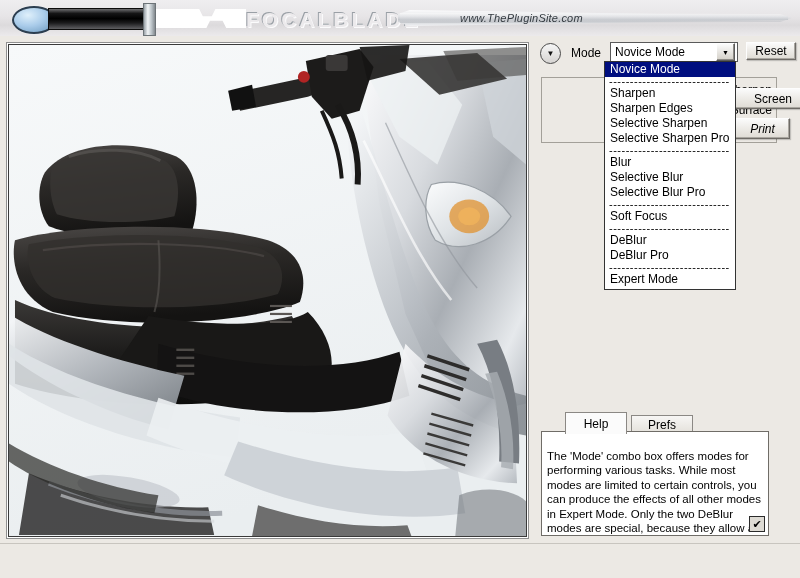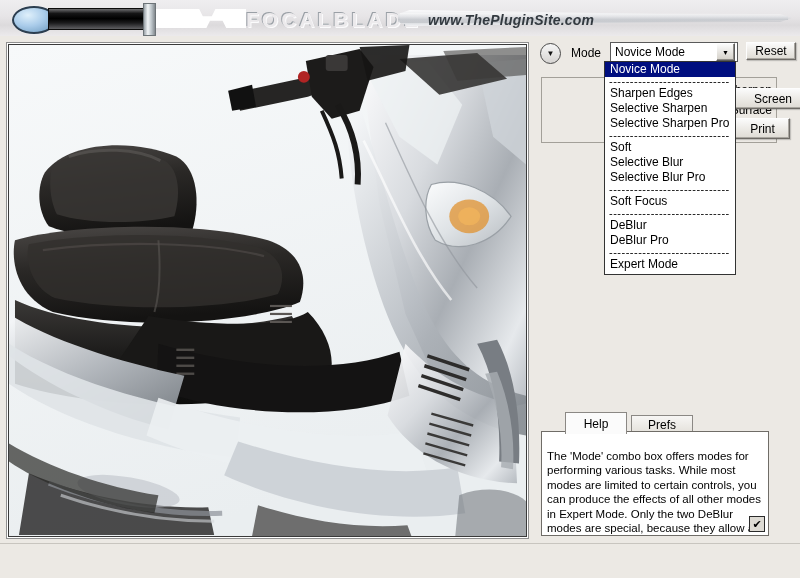--- a/index.html
+++ b/index.html
@@ -60,22 +60,22 @@
     text-shadow: 1px 1px 0 #fbfbfc, -1px -1px 0 #9aa0a6, 0 0 1px #b6bbc0;
     font-family: "Liberation Sans", sans-serif;
   }
   .url-plate {
     position: absolute; left: 398px; top: 10px;
     width: 390px; height: 16px;
     background: linear-gradient(180deg,#fcfcfd 0%,#e2e3e6 40%,#c4c7cc 60%,#f2f3f5 100%);
     clip-path: polygon(0 25%, 3% 0, 100% 38%, 100% 62%, 3% 100%, 0 75%);
   }
   .url-text {
-    position: absolute; left: 428px; top: 12px;
-    font-size: 14px; font-style: italic; font-weight: bold;
+    position: absolute; left: 460px; top: 12px;
+    font-size: 11px; font-style: italic; font-weight: normal;
     color: #333a40; letter-spacing: .2px;
   }
   .blade-tip {
     position: absolute; left: 400px; top: 13px;
     width: 392px; height: 10px;
     background: linear-gradient(180deg,#fefefe,#d9dbdf 50%,#b7babf);
     clip-path: polygon(0 0, 97% 10%, 100% 50%, 97% 90%, 0 100%);
     opacity: .55;
   }
 
@@ -150,21 +150,21 @@
     width: 236px; height: 66px;
     border: 1px solid #a3a099;
     background: #ece9e4;
     box-sizing: border-box;
   }
   .auto-label {
     position: absolute; right: 4px;
     font-size: 12px; color: #000; white-space: nowrap;
   }
   .screen-btn { position: absolute; left: 735px; top: 88px; width: 76px; height: 21px; }
-  .print-btn  { position: absolute; left: 735px; top: 118px; width: 55px; height: 21px; }
+  .print-btn  { position: absolute; left: 735px; top: 118px; width: 55px; height: 21px; font-style: italic; }
 
   
   .dd-list {
     position: absolute; left: 604px; top: 61px;
     width: 132px;
     border: 1px solid #333;
     background: #fff;
     box-sizing: border-box;
     z-index: 40;
     padding-bottom: 2px;
@@ -383,25 +383,26 @@
     <div class="auto-label" style="top:5px;">Auto Sharpen</div>
     <div class="auto-label" style="top:25px;">Auto Surface</div>
     <div class="auto-label" style="top:45px;">Auto Details</div>
   </div>
   <div class="btn screen-btn">Screen</div>
   <div class="btn print-btn">Print</div>
 
   <div class="dd-list">
       <div class="dd-item sel">Novice Mode</div>
       <div class="dd-sep">------------------------------</div>
+      <div class="dd-item">Sharpen</div>
       <div class="dd-item">Sharpen Edges</div>
       <div class="dd-item">Selective Sharpen</div>
       <div class="dd-item">Selective Sharpen Pro</div>
       <div class="dd-sep">------------------------------</div>
-      <div class="dd-item">Soft</div>
+      <div class="dd-item">Blur</div>
       <div class="dd-item">Selective Blur</div>
       <div class="dd-item">Selective Blur Pro</div>
       <div class="dd-sep">------------------------------</div>
       <div class="dd-item">Soft Focus</div>
       <div class="dd-sep">------------------------------</div>
       <div class="dd-item">DeBlur</div>
       <div class="dd-item">DeBlur Pro</div>
       <div class="dd-sep">------------------------------</div>
       <div class="dd-item">Expert Mode</div>
     </div>

